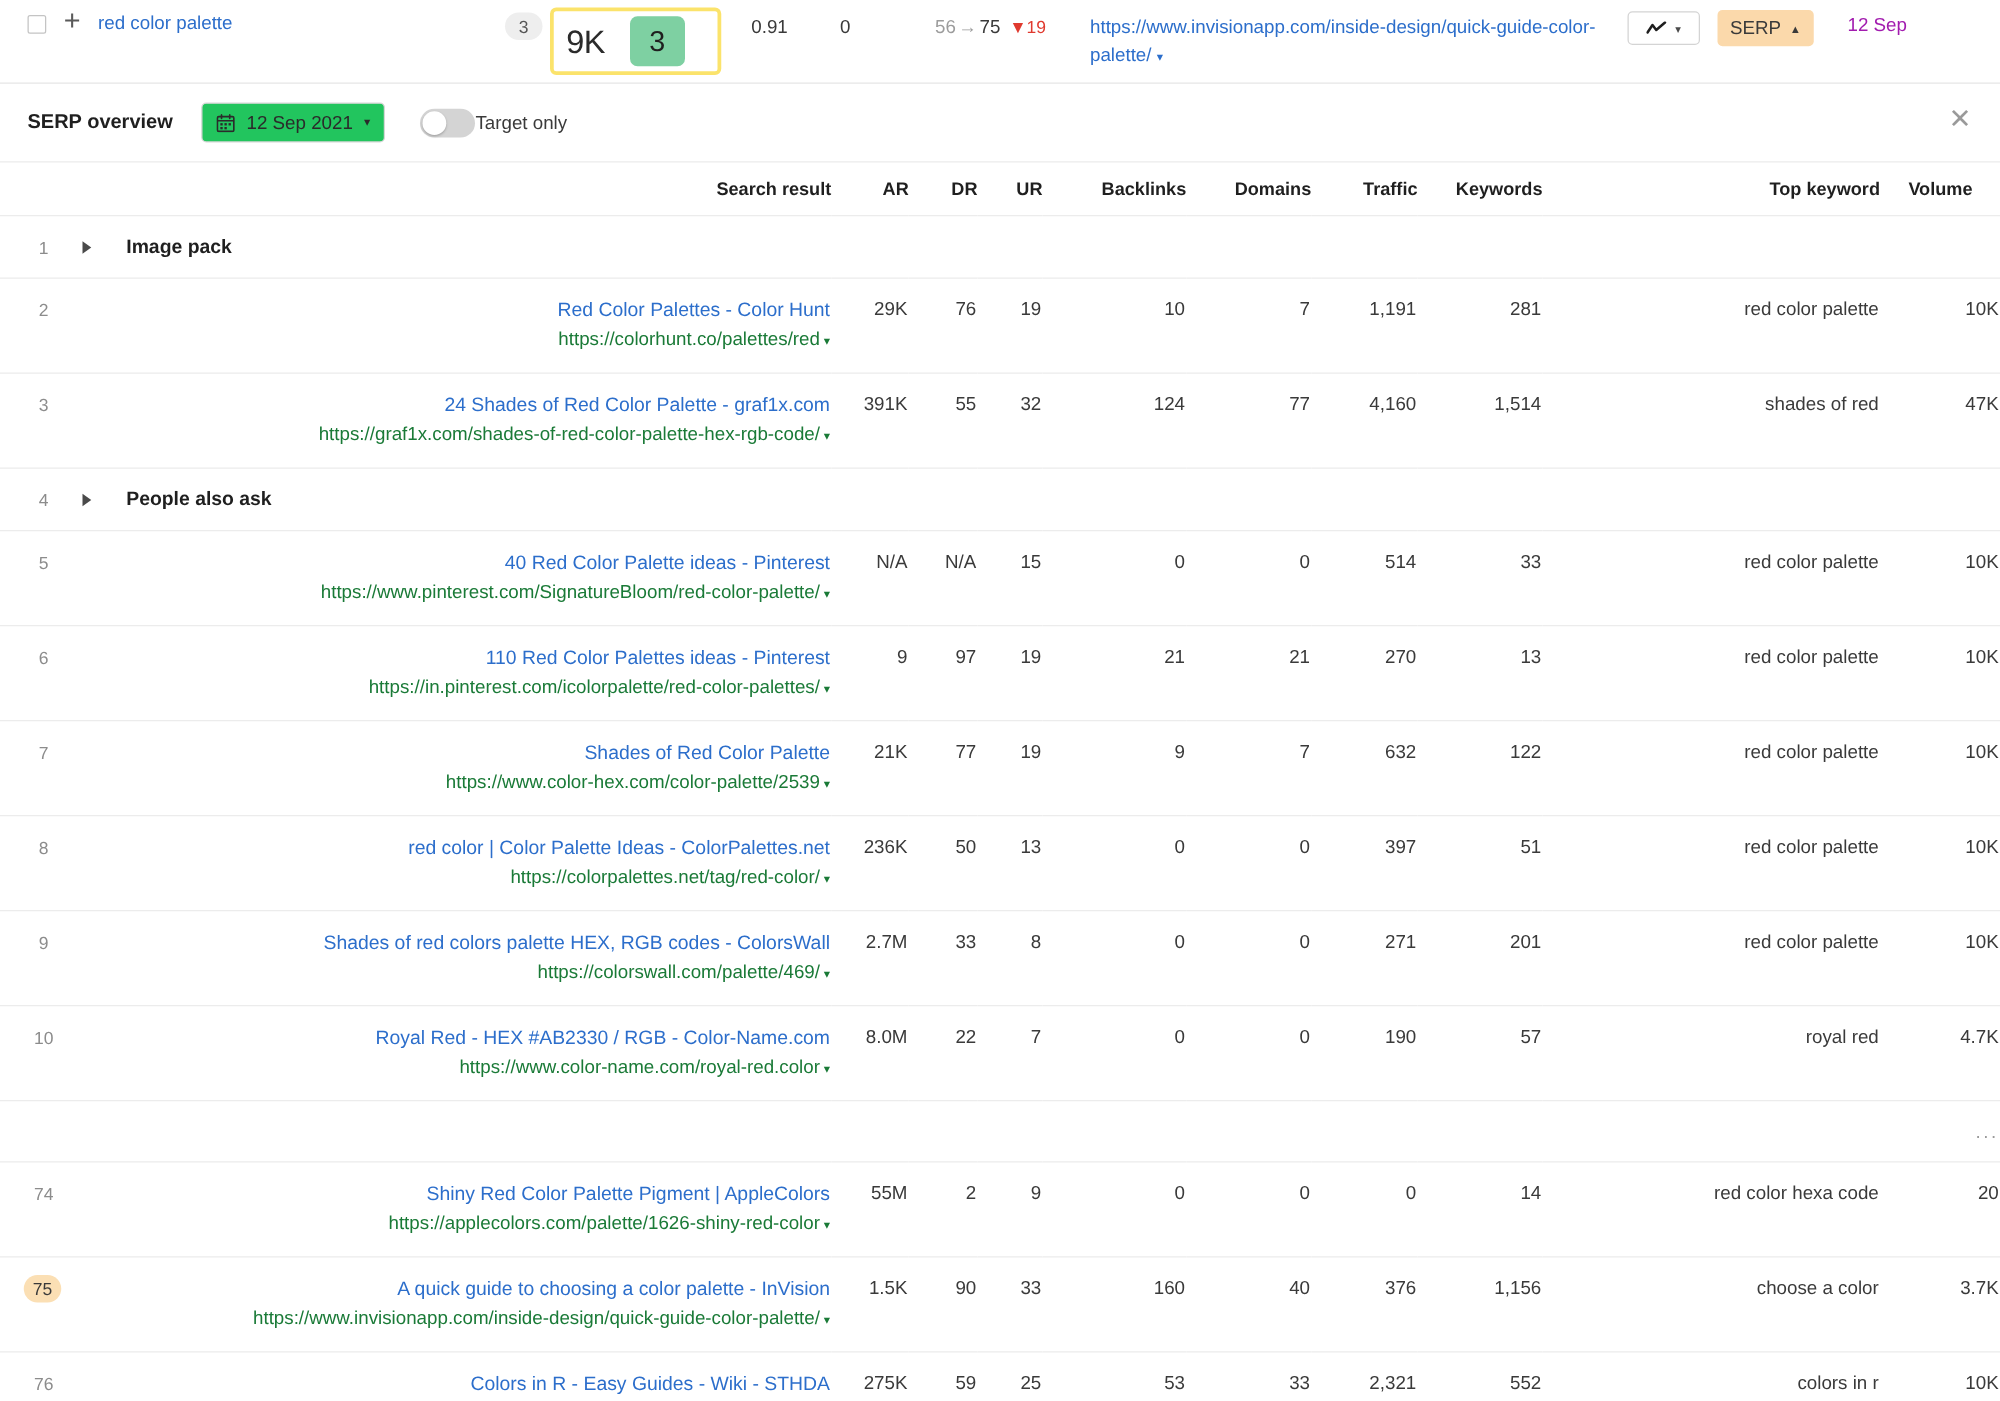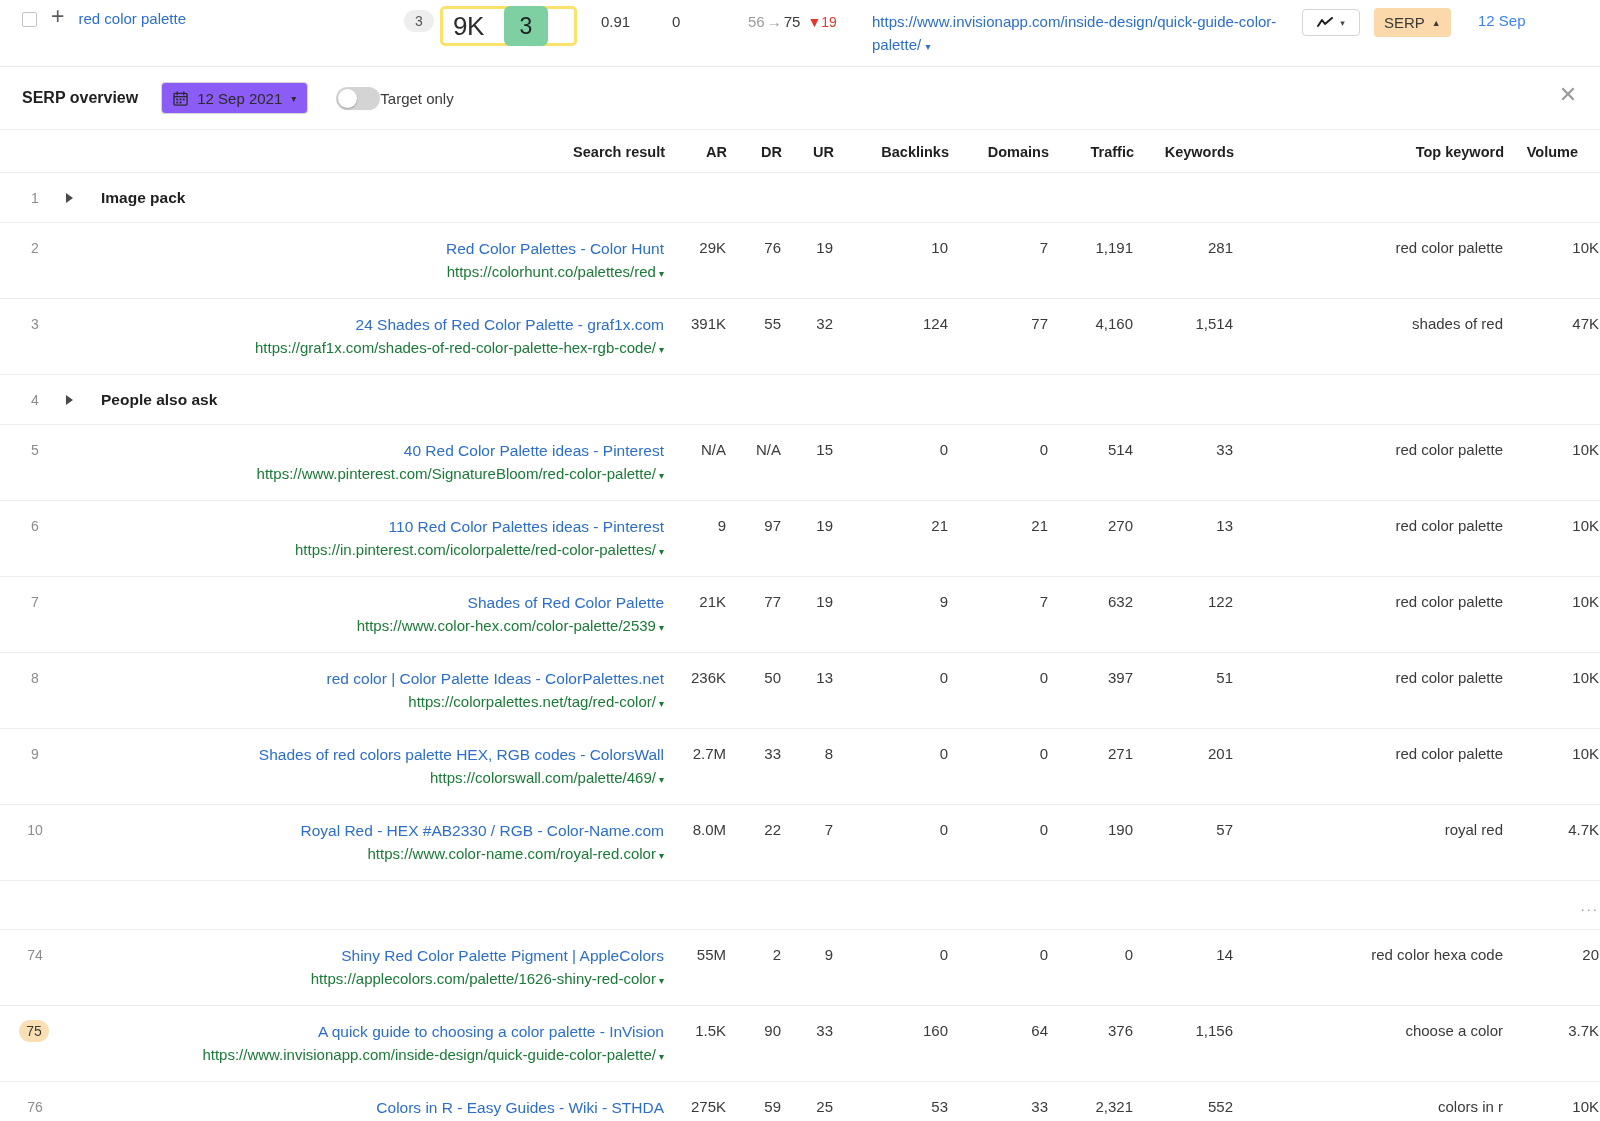--- a/index.html
+++ b/index.html
@@ -44,21 +44,21 @@
   }
   .kw-sd {
     position: absolute; left: 404px; top: 10px;
     width: 30px; height: 22px;
     background: #eeeeee; border-radius: 11px;
     color: #555; font-size: 14px;
     display: flex; align-items: center; justify-content: center;
   }
   .kw-volbox {
     position: absolute; left: 440px; top: 6px;
-    width: 137px; height: 40px;
+    width: 137px; height: 54px;
     border: 3px solid #fbe36b;
     border-radius: 5px;
     background: #fff;
     display: flex; align-items: center;
   }
   .kw-vol {
     font-size: 26px; color: #2b2b2b;
     margin-left: 10px; letter-spacing: -0.5px;
   }
   .kw-pos-badge {
@@ -89,35 +89,35 @@
     background: #fff;
     display: flex; align-items: center; justify-content: center; gap: 6px;
   }
   .kw-serpbtn {
     position: absolute; left: 1374px; top: 8px;
     height: 29px; padding: 0 10px;
     background: #fbd9ab; border-radius: 4px;
     display: flex; align-items: center; gap: 7px;
     color: #3a3a3a; font-size: 15px;
   }
-  .kw-date { position: absolute; left: 1478px; top: 12px; font-size: 15px; color: #3b82f6; }
+  .kw-date { position: absolute; left: 1478px; top: 12px; font-size: 15px; color: #a21caf; }
 
   
   .serp-head {
     position: relative;
     height: 63px;
     border-bottom: 1px solid #ececec;
     display: flex; align-items: center;
   }
   .serp-title { margin-left: 22px; font-size: 16px; font-weight: bold; color: #1f1f1f; }
   .date-picker {
     margin-left: 23px;
     height: 32px; padding: 0 11px;
     border: 1px solid #d6d6d6; border-radius: 4px;
-    background: #8b5cf6;
+    background: #22c55e;
     display: flex; align-items: center; gap: 9px;
     font-size: 15px; color: #2b2b2b;
   }
   .cal-icon { width: 15px; height: 15px; position: relative; display:block; }
   .toggle {
     margin-left: 28px;
     width: 44px; height: 23px; border-radius: 12px;
     background: #d4d4d4; position: relative; flex: none;
   }
   .toggle .knob {
@@ -481,21 +481,21 @@
           <span class="pos highlight">75</span>
           <div class="res-body">
             <div class="res-title">A quick guide to choosing a color palette - InVision</div>
             <div class="res-url">https://www.invisionapp.com/inside-design/quick-guide-color-palette/<span class="caret">▾</span></div>
           </div>
         </td>
         <td class="">1.5K</td>
         <td class="">90</td>
         <td class="">33</td>
         <td class="num-link">160</td>
-        <td class="num-link">64</td>
+        <td class="num-link">40</td>
         <td class="">376</td>
         <td class="num-link">1,156</td>
         <td class="topkw">choose a color</td>
         <td class="volume">3.7K</td>
       </tr>
       <tr>
         <td class="result">
           <span class="pos">76</span>
           <div class="res-body">
             <div class="res-title">Colors in R - Easy Guides - Wiki - STHDA</div>

